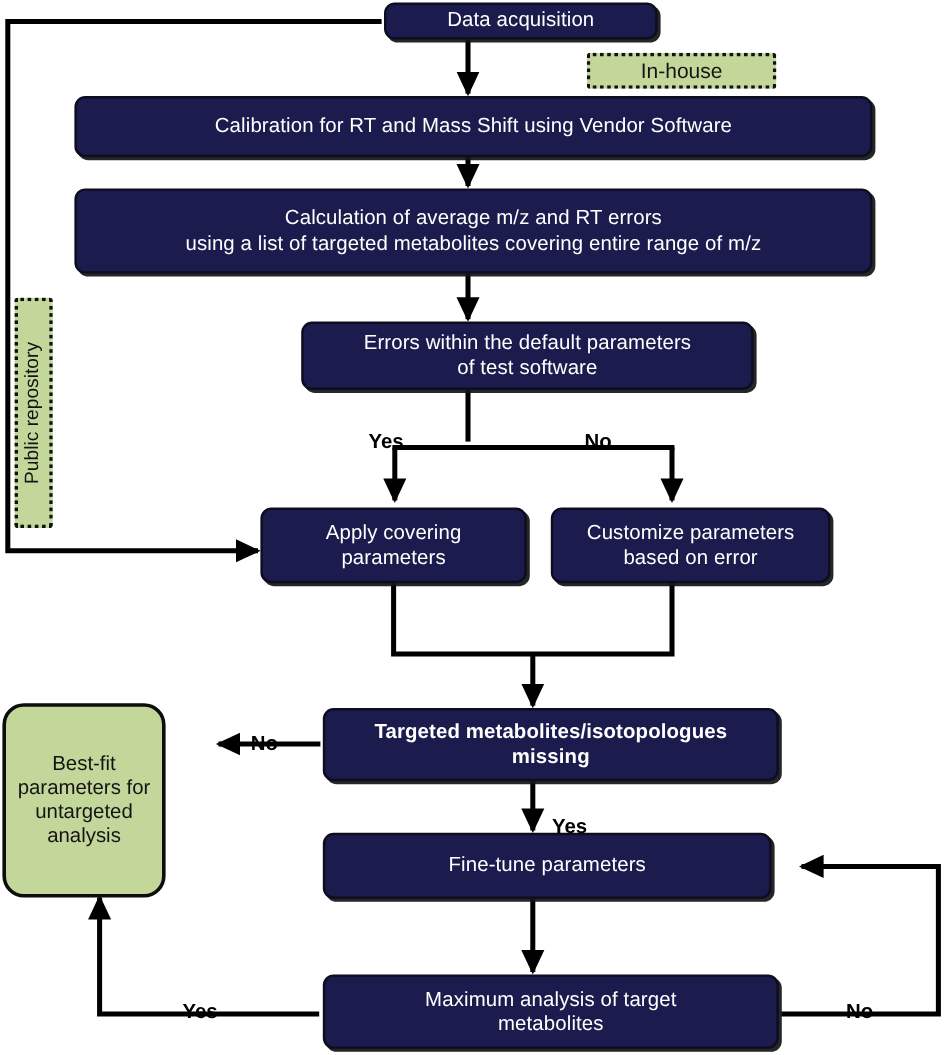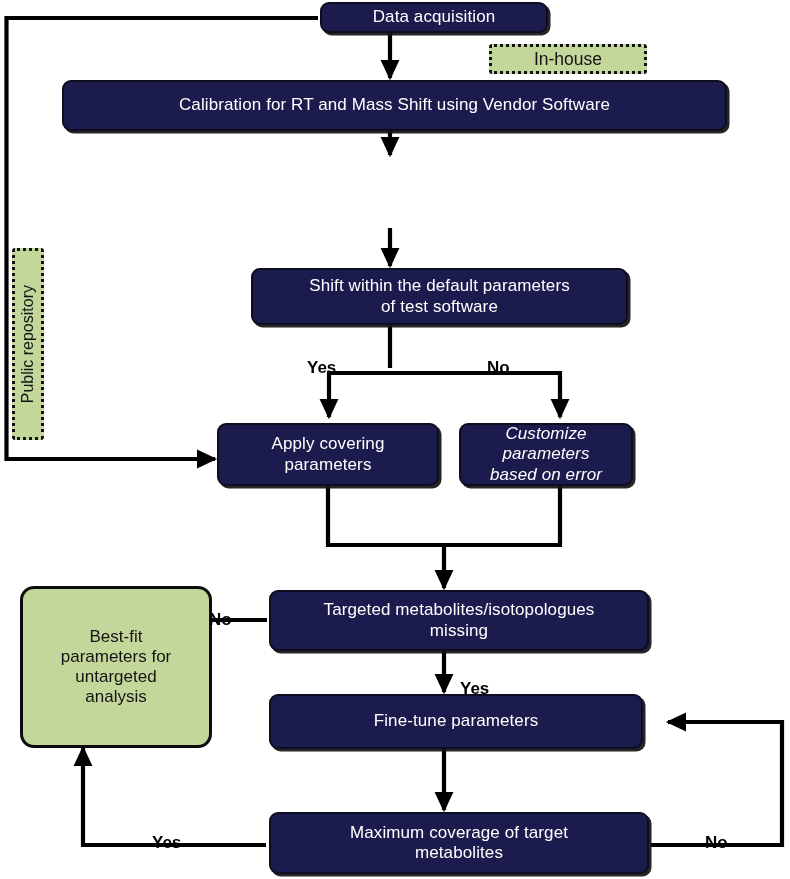--- a/index.html
+++ b/index.html
@@ -126,54 +126,58 @@
   </div>
 
   <div class="node green-dotted" style="left:12px; top:248px; width:32px; height:192px;">
     <span class="vlabel">Public repository</span>
   </div>
 
   <div class="node navy" style="left:62px; top:80px; width:665px; height:51px;">
     <span>Calibration for RT and Mass Shift using Vendor Software</span>
   </div>
 
+  <div class="node navy n-line2" style="left:62px; top:157px; width:665px; height:71px;">
+    <span class="n-line2">Calculation of average m/z and RT errors
+using a list of targeted metabolites covering entire range of m/z</span>
+  </div>
 
   <div class="node navy n-line2" style="left:251px; top:268px; width:377px; height:57px;">
-    <span class="n-line2">Shift within the default parameters
+    <span class="n-line2">Errors within the default parameters
 of test software</span>
   </div>
 
   <div class="node navy n-line2" style="left:217px; top:423px; width:222px; height:63px;">
     <span class="n-line2">Apply covering
 parameters</span>
   </div>
 
-  <div class="node navy n-line2" style="left:459px; top:423px; width:174px; height:63px;font-style:italic;">
+  <div class="node navy n-line2" style="left:459px; top:423px; width:233px; height:63px;">
     <span class="n-line2">Customize parameters
 based on error</span>
   </div>
 
-  <div class="node navy n-line2" style="left:269px; top:590px; width:380px; height:61px;">
+  <div class="node navy n-line2" style="left:269px; top:590px; width:380px; height:61px;font-weight:bold;">
     <span class="n-line2">Targeted metabolites/isotopologues
 missing</span>
   </div>
 
-  <div class="node green-solid n-line2" style="left:20px; top:586px; width:192px; height:162px;">
+  <div class="node green-solid n-line2" style="left:2px; top:586px; width:136px; height:162px;border-radius:18px;">
     <span class="n-line2">Best-fit
 parameters for
 untargeted
 analysis</span>
   </div>
 
   <div class="node navy" style="left:269px; top:694px; width:374px; height:55px;">
     <span>Fine-tune parameters</span>
   </div>
 
   <div class="node navy n-line2" style="left:269px; top:812px; width:380px; height:62px;">
-    <span class="n-line2">Maximum coverage of target
+    <span class="n-line2">Maximum analysis of target
 metabolites</span>
   </div>
 
   <div class="edge-label" style="left:307px; top:338px;">
     <span>Yes</span>
   </div>
 
   <div class="edge-label" style="left:487px; top:338px;">
     <span>No</span>
   </div>

